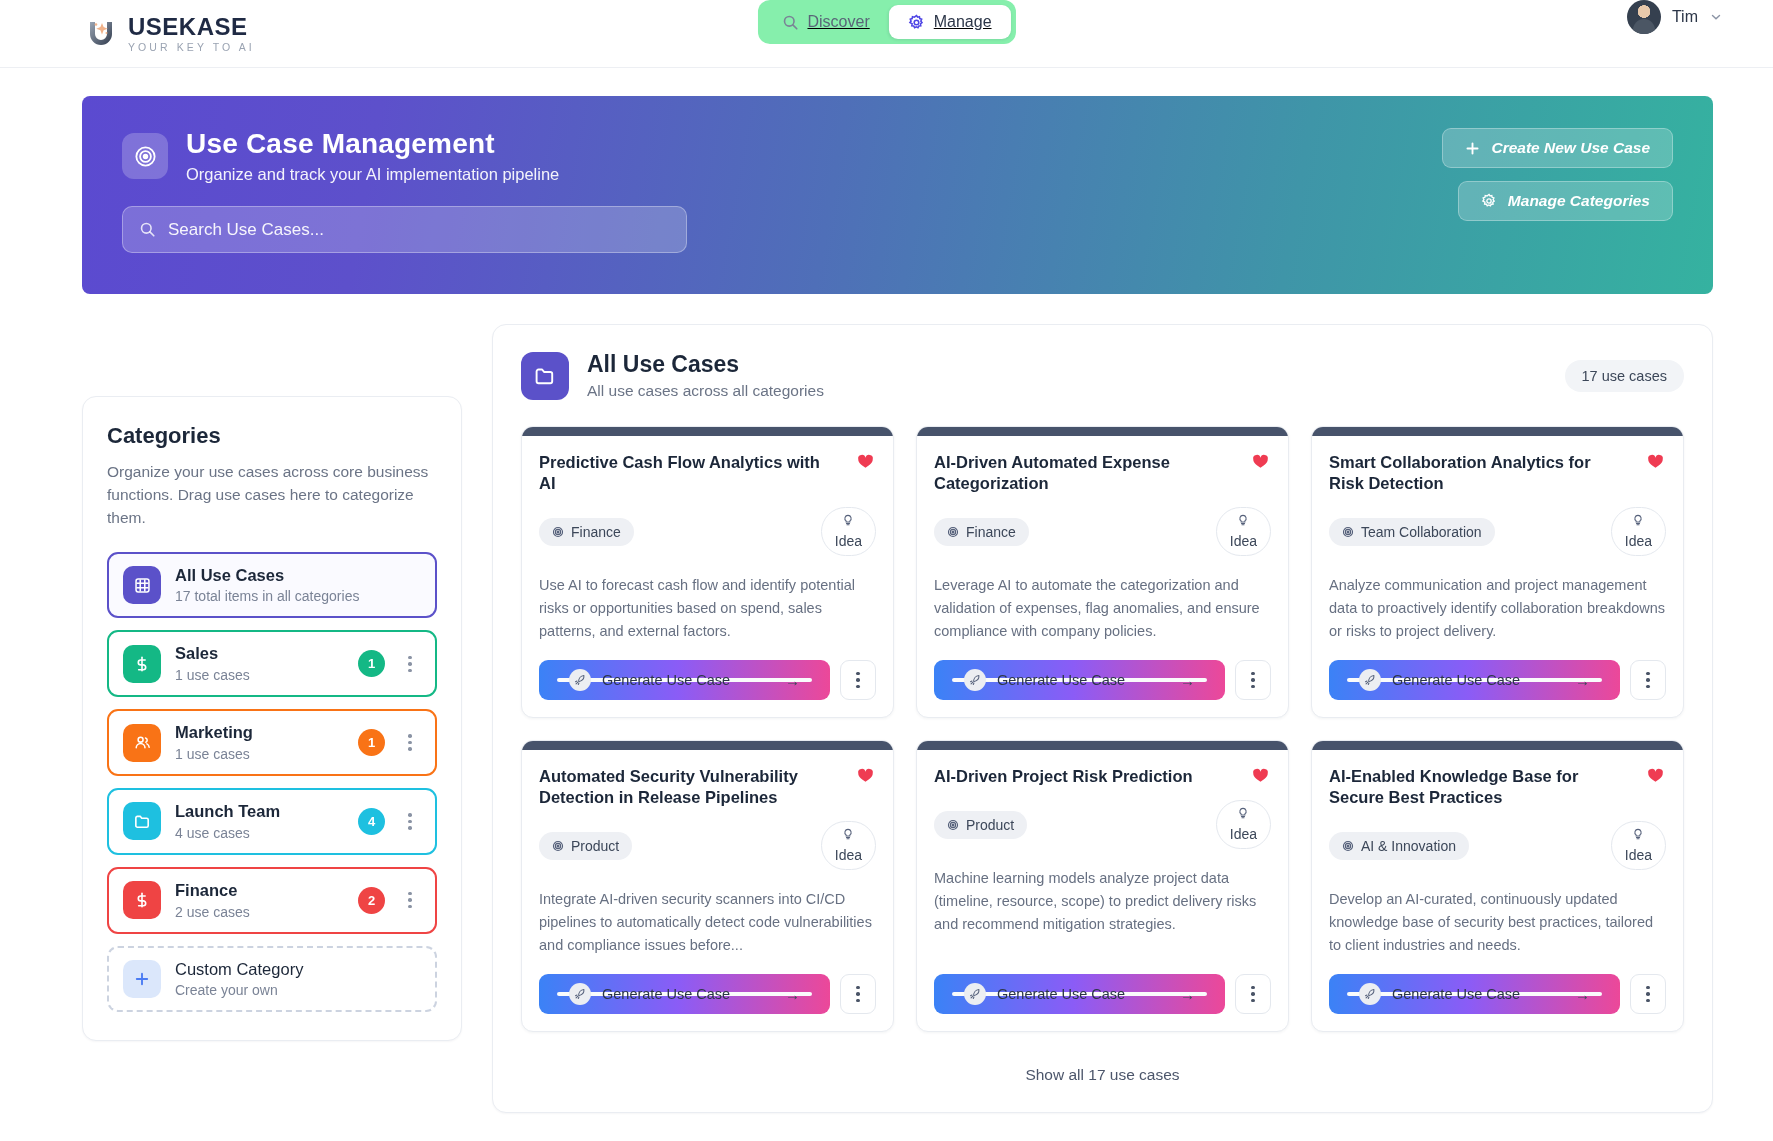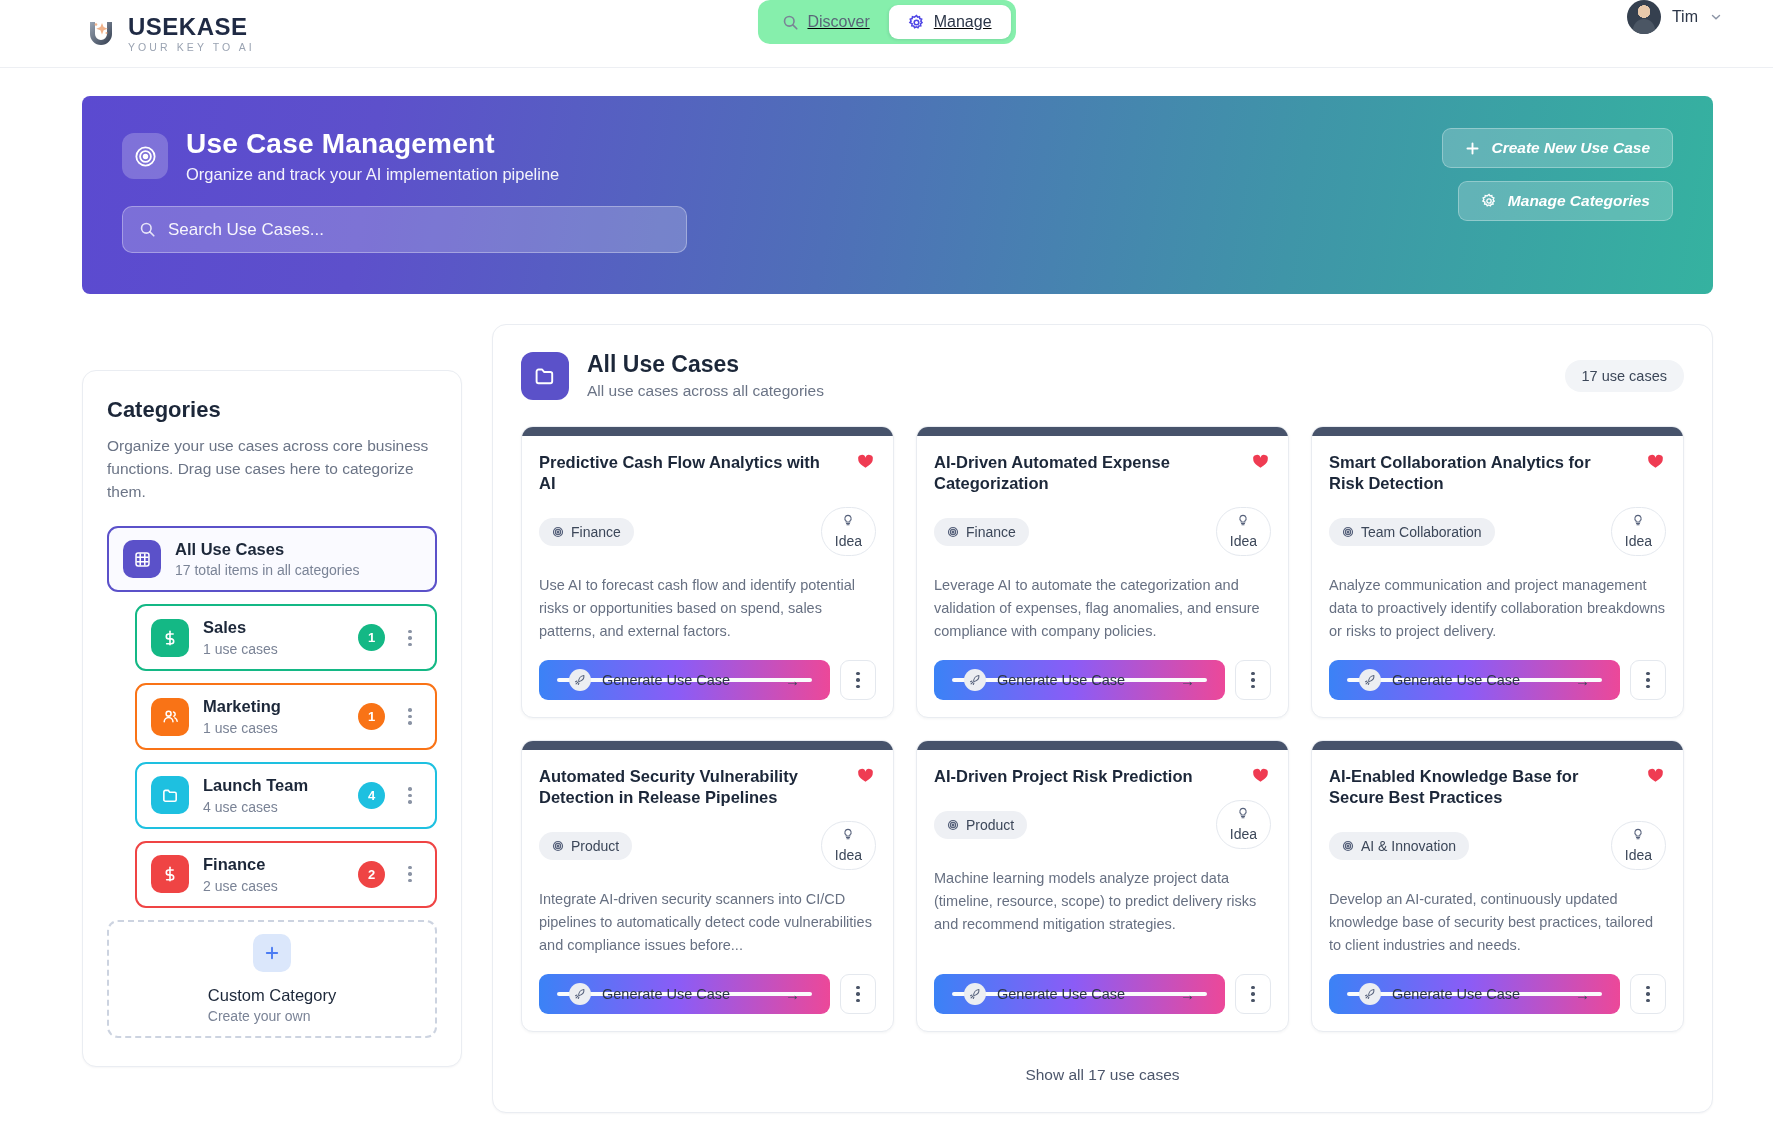--- a/index.html
+++ b/index.html
@@ -130,21 +130,21 @@
   }
   .side-title { font-size: 22px; font-weight: 700; color: #1c2739; }
   .side-desc { font-size: 15.5px; color: #6b7486; line-height: 1.48; margin-top: 12px; }
 
   .cat-list { margin-top: 22px; display: flex; flex-direction: column; gap: 12px; }
   .cat-row {
     display: flex; align-items: center; gap: 14px;
     border: 2px solid #5b51c9; border-radius: 11px;
     padding: 12px 14px; cursor: pointer; background: #fafaff;
   }
-  .cat-row.plain { background: #fff; margin-left: 28px; }
+  .cat-row.plain { background: #fff; }
   .cat-ico {
     width: 38px; height: 38px; border-radius: 10px; flex: 0 0 auto;
     display: flex; align-items: center; justify-content: center; color: #fff;
   }
   .cat-txt { flex: 1; min-width: 0; }
   .cat-name { font-size: 16.5px; font-weight: 700; color: #1c2739; line-height: 1.2; }
   .cat-sub  { font-size: 14px; color: #7a8396; margin-top: 3px; }
   .cat-badge {
     width: 27px; height: 27px; border-radius: 50%; flex: 0 0 auto;
     color: #fff; font-size: 13px; font-weight: 700;
@@ -152,21 +152,21 @@
   }
   .kebab {
     width: 22px; display: flex; flex-direction: column; align-items: center; gap: 3px;
     cursor: pointer; flex: 0 0 auto;
   }
   .kebab i { width: 3.5px; height: 3.5px; border-radius: 50%; background: #8a93a4; display: block; }
 
   .cat-custom {
     display: flex; align-items: center; gap: 14px;
     border: 2px dashed #ccd3e0; border-radius: 11px;
-    padding: 12px 14px; cursor: pointer; background: #fff; flex-direction: column;
+    padding: 12px 14px; cursor: pointer; background: #fff;
   }
   .cat-custom .cat-ico { background: #dbe7fb; color: #4b7cf3; font-size: 22px; font-weight: 400; }
 
   
   .main-card {
     flex: 1; background: #fff; border: 1px solid #eaedf2; border-radius: 14px;
     padding: 26px 28px 22px 28px;
     box-shadow: 0 1px 2px rgba(20,30,60,.04);
   }
   .main-head { display: flex; align-items: center; }

